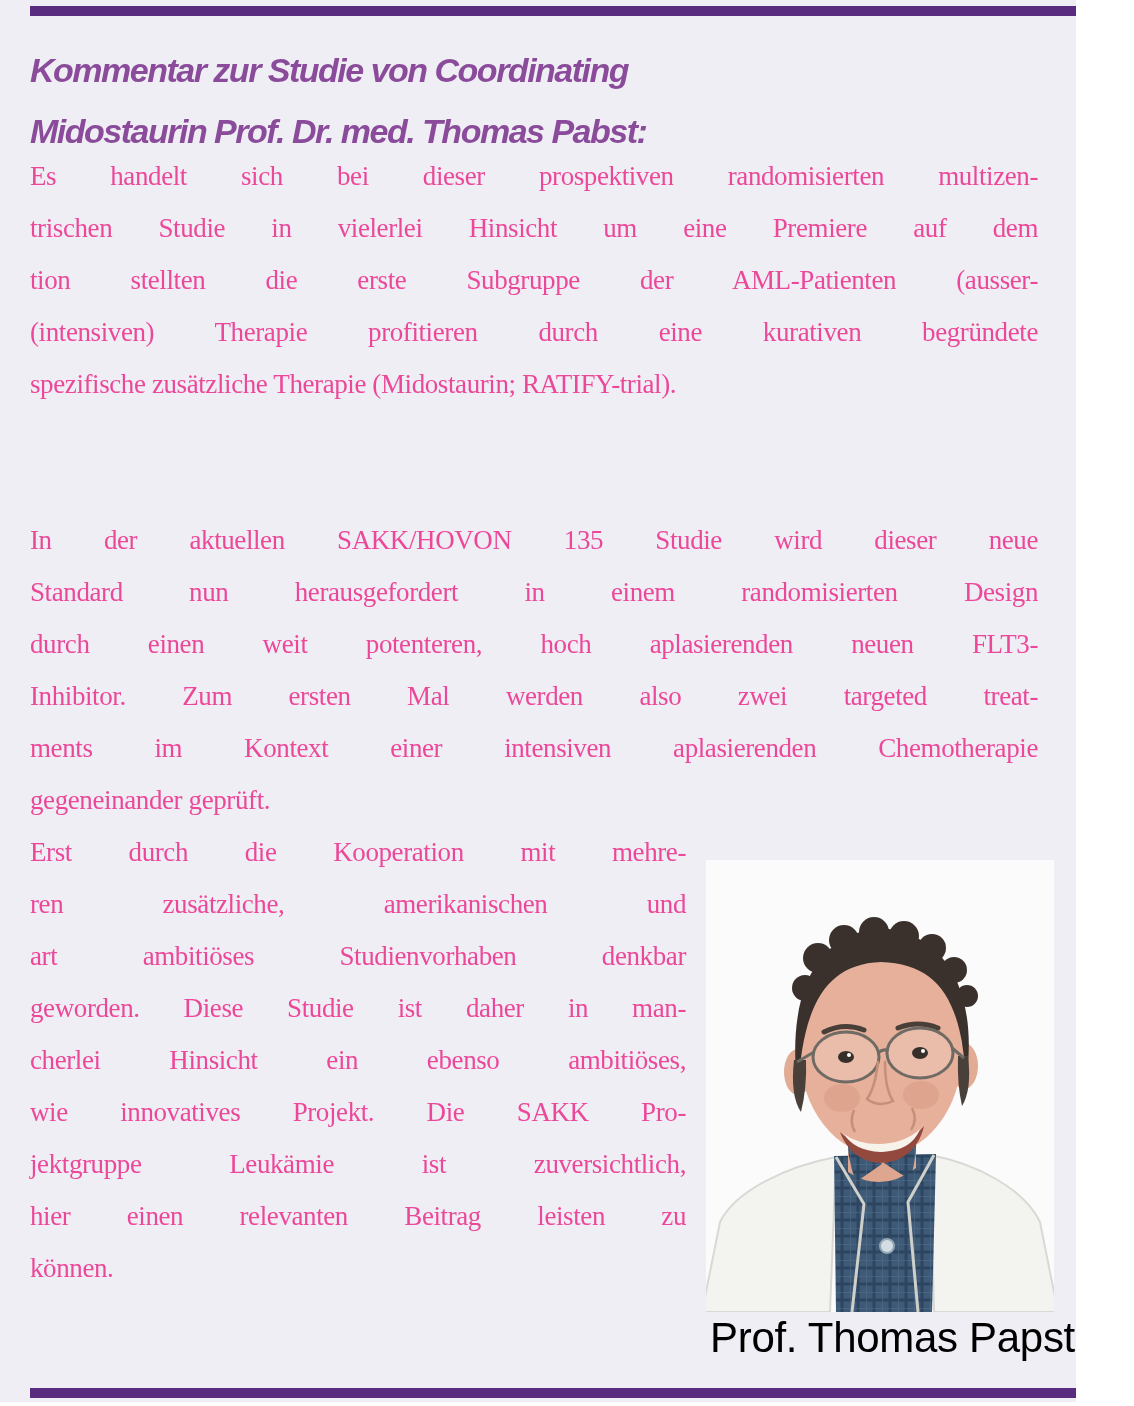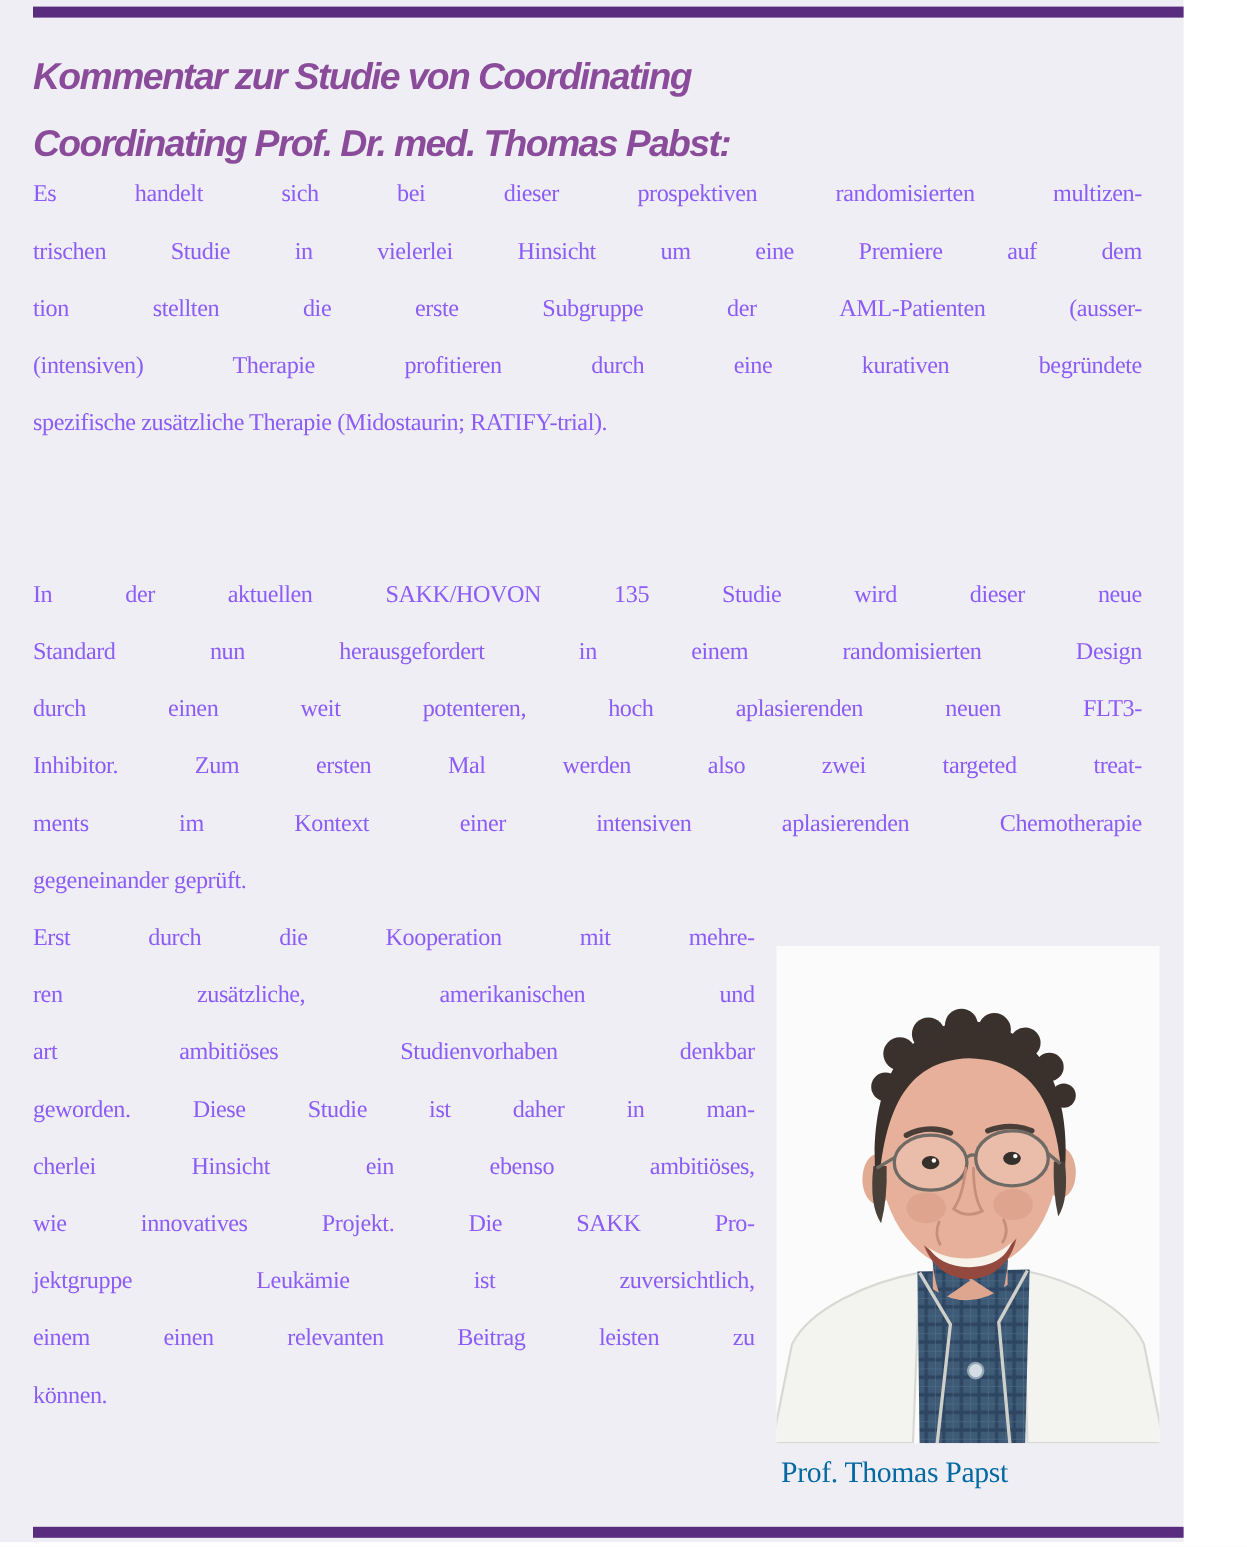--- a/index.html
+++ b/index.html
@@ -26,22 +26,22 @@
     font-family:"Liberation Sans", sans-serif;
     font-weight:600;
     font-size:34px;line-height:61px;
     letter-spacing:-1.5px;
     color:#8a4b9b;
     white-space:nowrap;
     font-style:italic;
   }
   .para{
     position:absolute;left:30px;
-    color:#8b5cf6;
-    font-size:22px;
+    color:#ec4899;
+    font-size:27px;
     letter-spacing:-0.4px;
   }
   .para1{top:150px;width:1008px;}
   .para2{top:514px;width:1008px;}
   .para3{top:826px;width:656px;}
   .bline{
     height:52px;line-height:52px;
     text-align:justify;
     -moz-text-align-last:justify;
     text-align-last:justify;
@@ -53,38 +53,38 @@
   }
   .photo{
     position:absolute;left:706px;top:860px;
     width:348px;height:452px;
     background:#fbfbfc;
     box-shadow:0 0 0 1px #ebebee inset;
   }
   .photo svg{display:block;width:100%;height:100%;}
   .caption{
     position:absolute;left:710px;top:1318px;
-    font-family:Liberation Serif, serif;
-    font-size:27px;line-height:40px;
-    color:#0369a1;
+    font-family:Liberation Sans, sans-serif;
+    font-size:42px;line-height:40px;
+    color:#000000;
     letter-spacing:-0.3px;
   }
 </style>
 </head>
 <body>
 
 <div class="page">
   <div class="panel"></div>
 
   <div class="rule rule-top"></div>
   <div class="rule rule-bottom"></div>
 
   <div class="heading">
     <div>Kommentar zur Studie von Coordinating</div>
-    <div>Coordinating Prof. Dr. med. Thomas Pabst:</div>
+    <div>Midostaurin Prof. Dr. med. Thomas Pabst:</div>
   </div>
 
   <div class="para para1">
     <div class="bline">Es handelt sich bei dieser prospektiven randomisierten multizen-</div>
     <div class="bline">trischen Studie in vielerlei Hinsicht um eine Premiere auf dem</div>
     <div class="bline">tion stellten die erste Subgruppe der AML-Patienten (ausser-</div>
     <div class="bline">(intensiven) Therapie profitieren durch eine kurativen begründete</div>
     <div class="bline last">spezifische zusätzliche Therapie (Midostaurin; RATIFY-trial).</div>
   </div>
 
@@ -98,21 +98,21 @@
   </div>
 
   <div class="para para3">
     <div class="bline">Erst durch die Kooperation mit mehre-</div>
     <div class="bline">ren zusätzliche, amerikanischen und</div>
     <div class="bline">art ambitiöses Studienvorhaben denkbar</div>
     <div class="bline">geworden. Diese Studie ist daher in man-</div>
     <div class="bline">cherlei Hinsicht ein ebenso ambitiöses,</div>
     <div class="bline">wie innovatives Projekt. Die SAKK Pro-</div>
     <div class="bline">jektgruppe Leukämie ist zuversichtlich,</div>
-    <div class="bline">einem einen relevanten Beitrag leisten zu</div>
+    <div class="bline">hier einen relevanten Beitrag leisten zu</div>
     <div class="bline last">können.</div>
   </div>
 
   <div class="photo">
     <svg viewBox="0 0 348 452" xmlns="http://www.w3.org/2000/svg">
       <defs>
         <pattern id="checks" patternUnits="userSpaceOnUse" width="16" height="16">
           <rect width="16" height="16" fill="#3e5a76"></rect>
           <path d="M0 8 H16 M8 0 V16" stroke="#2d4560" stroke-width="3"></path>
           <path d="M0 0 H16 M0 0 V16" stroke="#51718d" stroke-width="1"></path>

